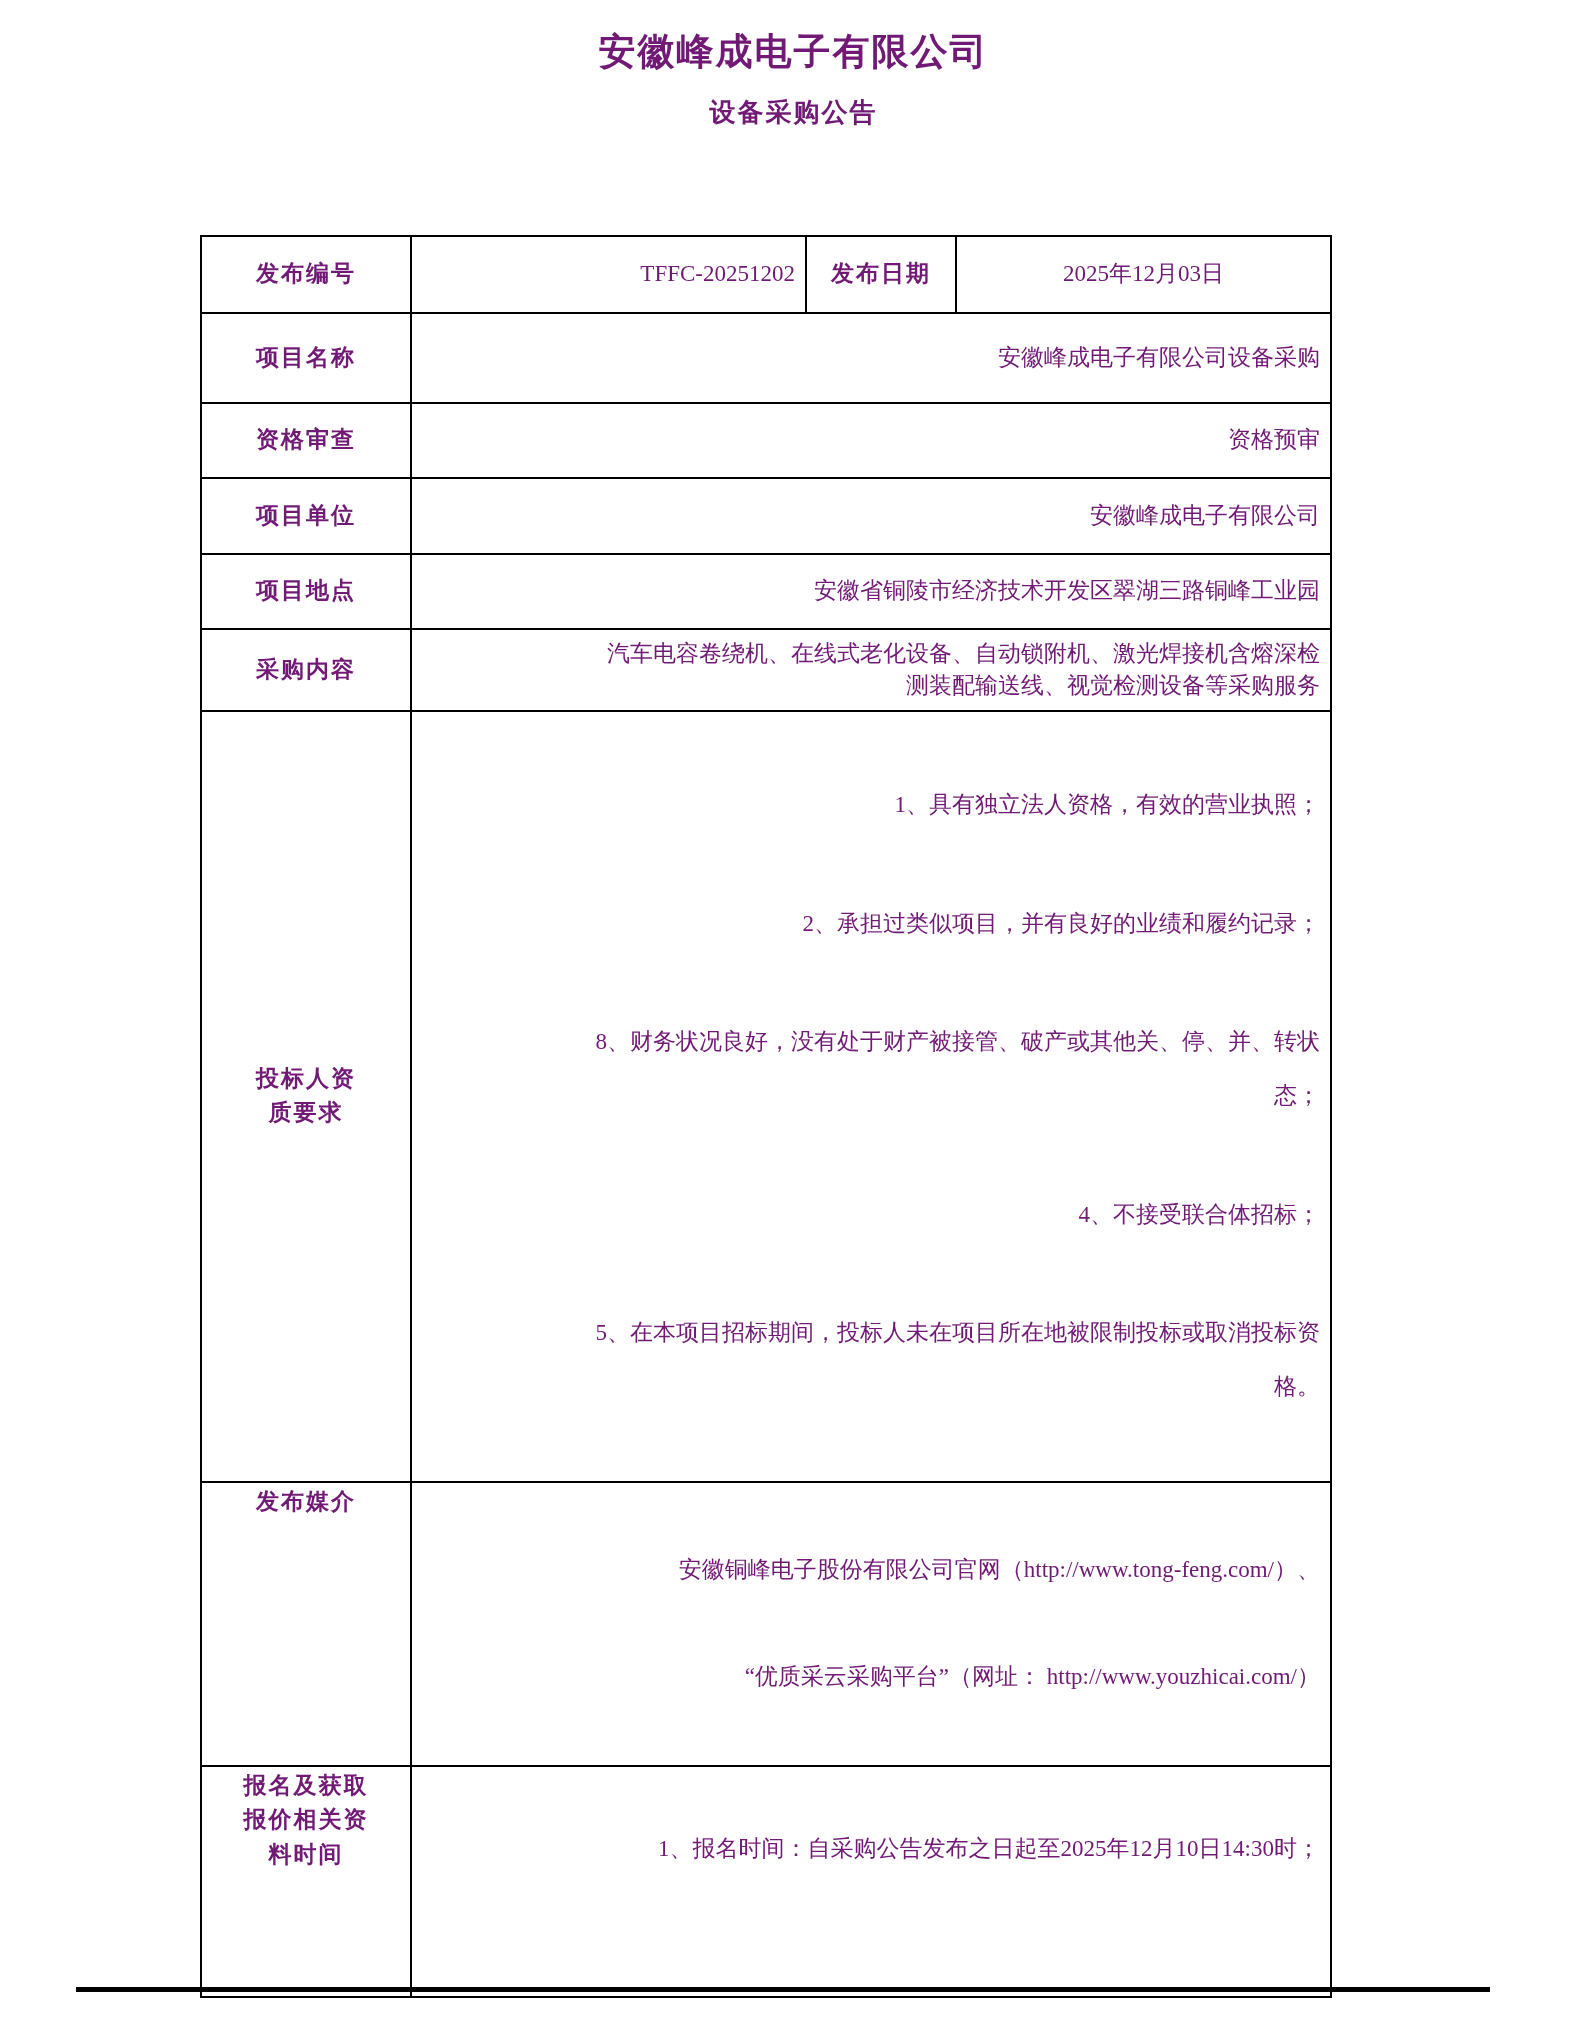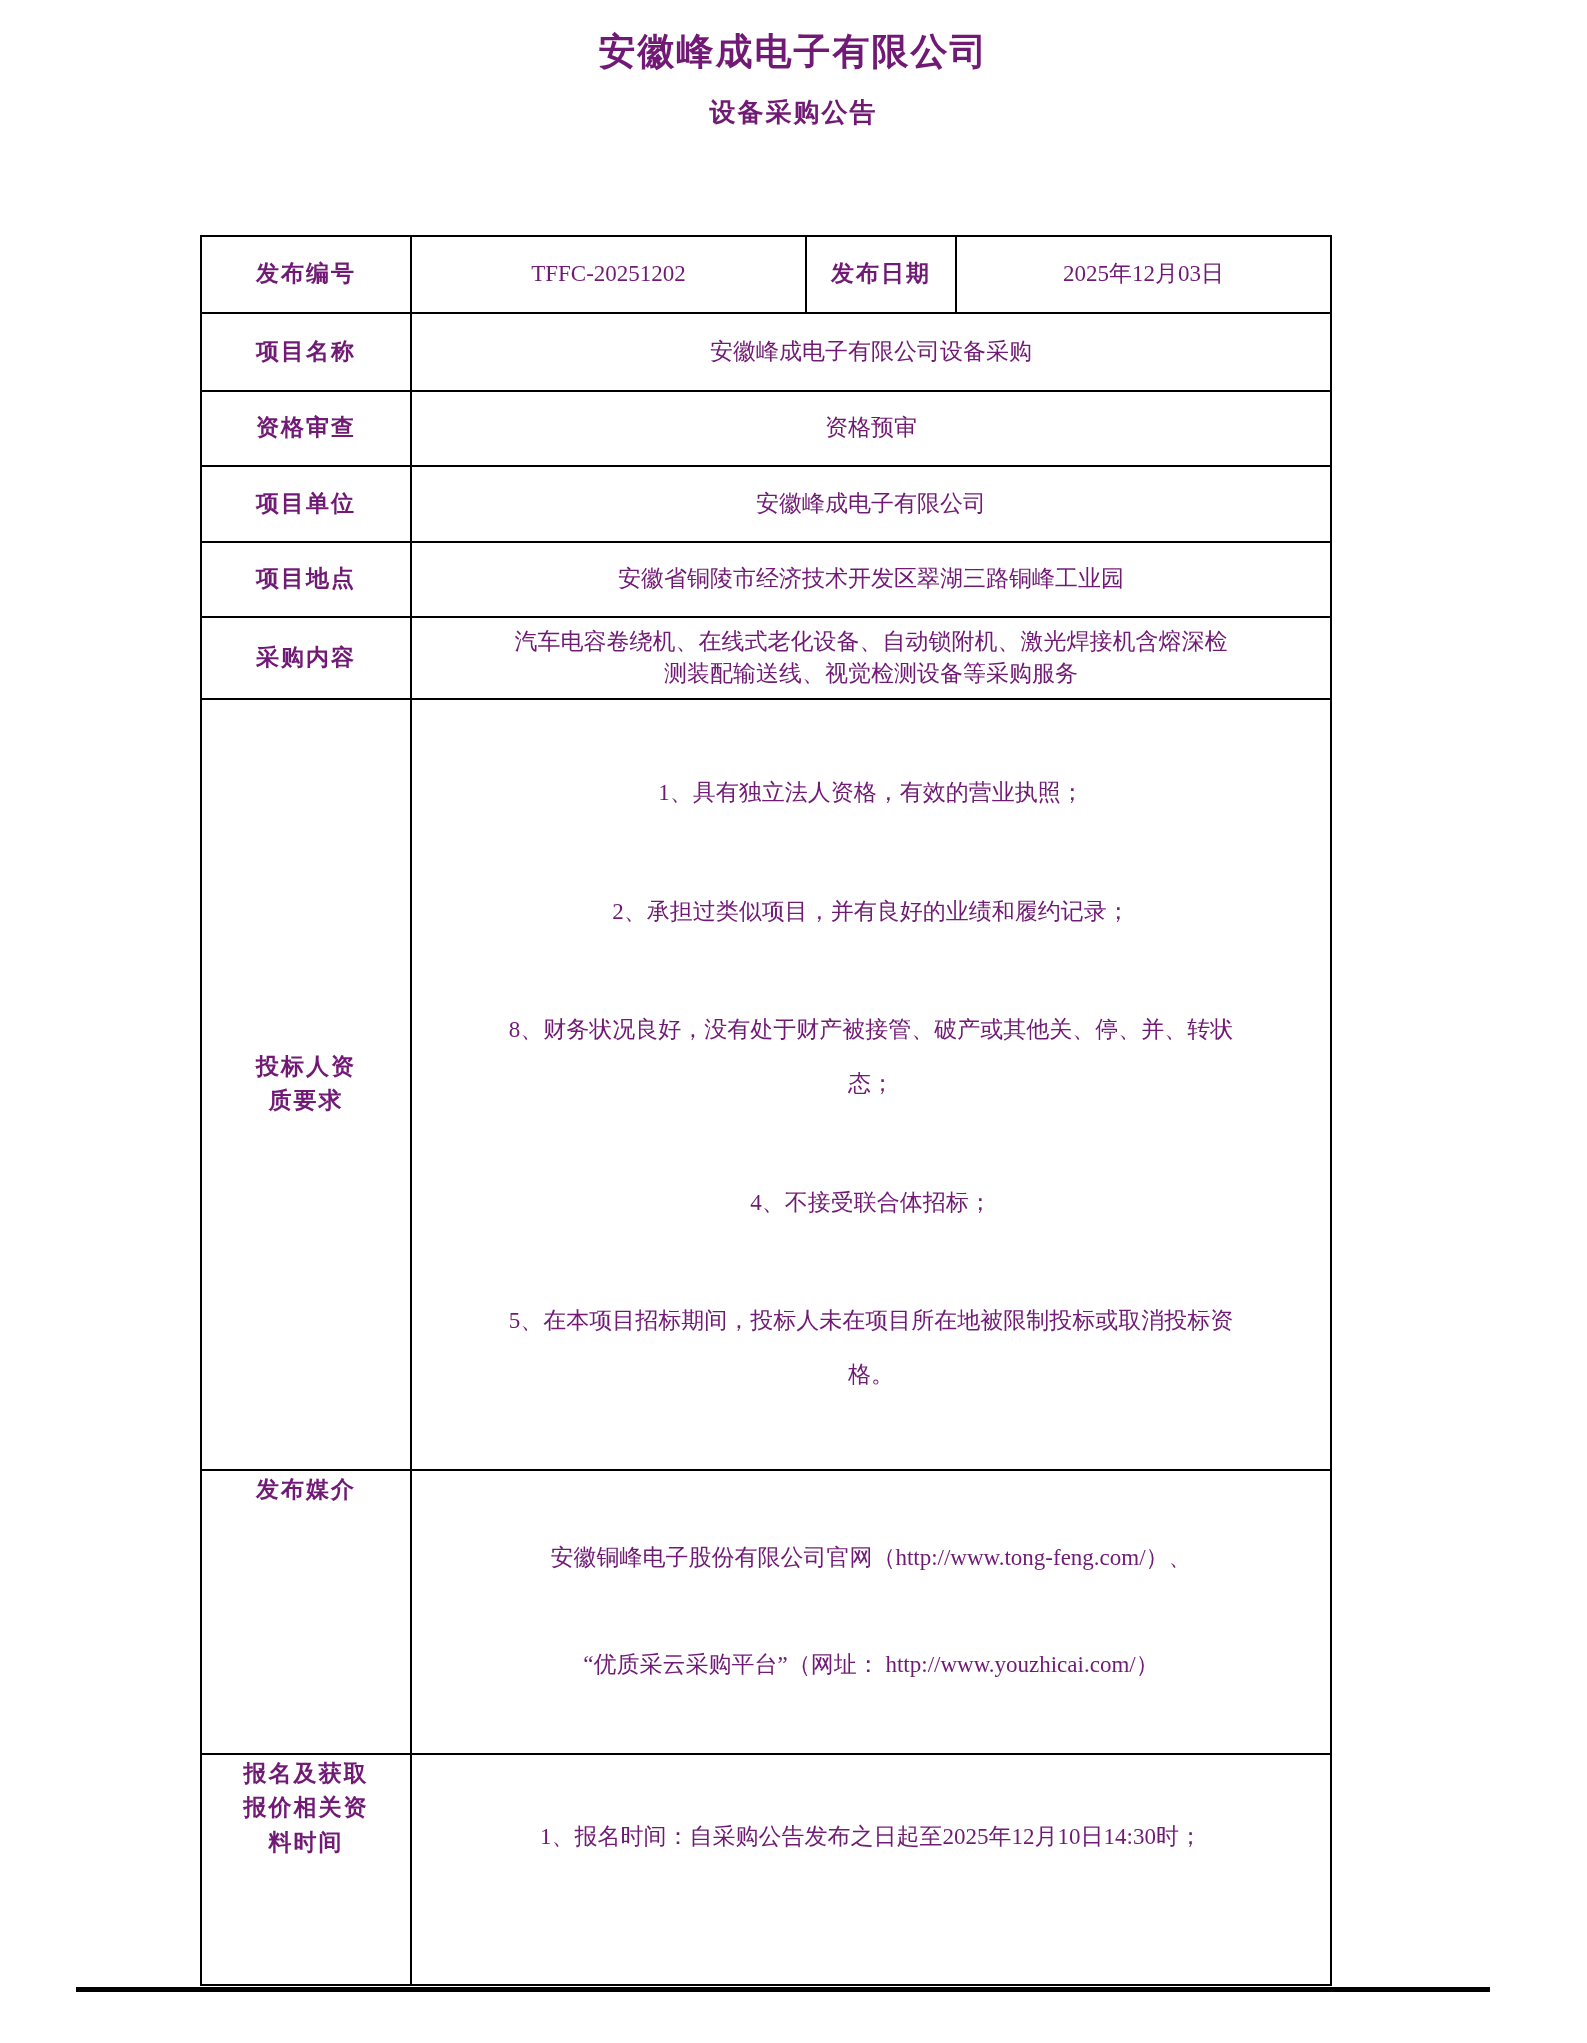--- a/index.html
+++ b/index.html
@@ -50,24 +50,24 @@
     overflow: hidden;
   }
   .doc td.label {
     text-align: center;
     font-weight: bold;
     white-space: pre-line;
     line-height: 1.5;
     letter-spacing: 2px;
     padding: 2px 4px;
   }
-  .doc td.value { text-align: center; white-space: pre-wrap; line-height: 1.4; }
+  .doc td.value { text-align: right; white-space: pre-wrap; line-height: 1.4; }
   .doc td.center { text-align: center; }
   tr.r1 td  { height: 77px; }
-  tr.r2 td  { height: 78px; margin-top: 11px; }
+  tr.r2 td  { height: 90px; margin-top: 11px; }
   tr.r3 td  { height: 75px; }
   tr.r4 td  { height: 76px; }
   tr.r5 td  { height: 75px; }
   tr.r6 td  { height: 82px; }
   tr.r-qual td  { height: 440px; }
   tr.r-media td { height: 147px; vertical-align: top; }
   tr.r-sched td { height: 193px; vertical-align: top; }
   .qual-item  { line-height: 2.35; white-space: pre-wrap; }
   .media-cell { padding-top: 10px; }
   .media-line { line-height: 1.85; white-space: pre-wrap; }

